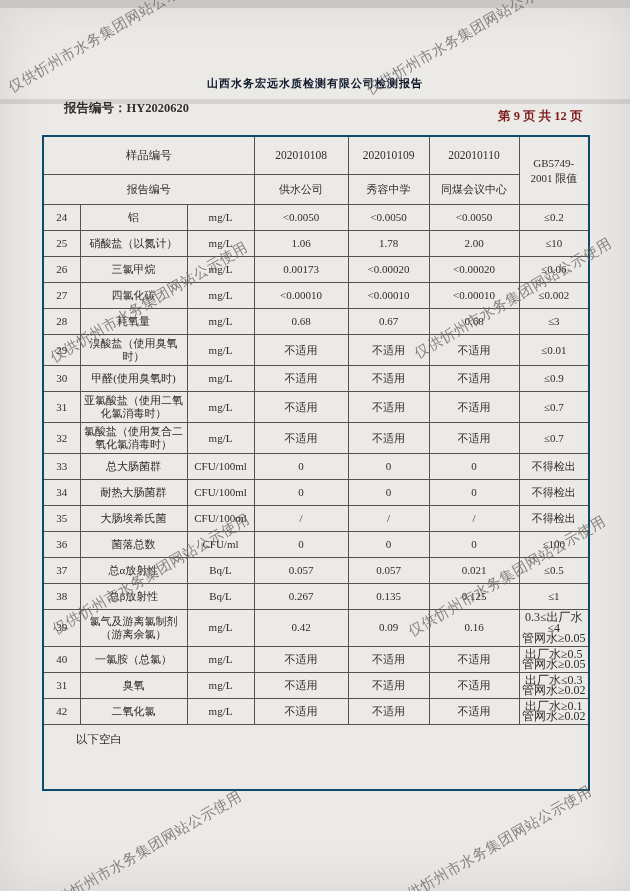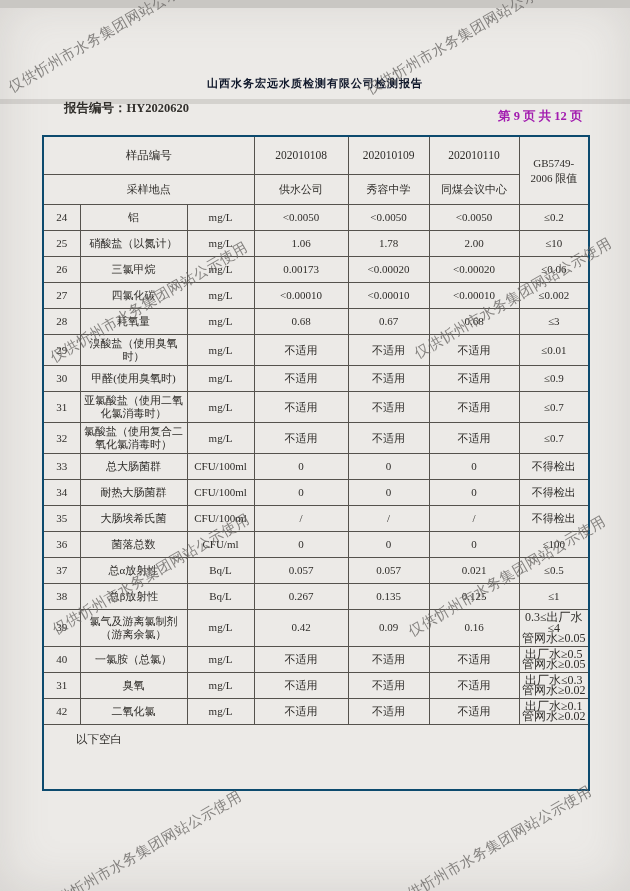--- a/index.html
+++ b/index.html
@@ -12,21 +12,21 @@
   }
   .scan-top-band{position:absolute;top:0;left:0;width:100%;height:8px;background:#c9c7c3;}
   .scan-streak{position:absolute;top:99px;left:0;width:100%;height:5px;background:rgba(150,148,144,0.28);}
 
   .title{
     position:absolute;top:76px;left:0;width:100%;text-align:center;
     font-family:"Liberation Sans","DejaVu Sans",sans-serif;
     font-size:11px;font-weight:bold;letter-spacing:1px;color:#0f172a;margin:0;
   }
   .meta-left{position:absolute;left:64px;top:100px;font-size:12.5px;font-weight:bold;color:#312f2b;}
-  .meta-right{position:absolute;left:498px;top:108px;font-size:12.5px;font-weight:bold;color:#a21caf;}
+  .meta-right{position:absolute;left:498px;top:108px;font-size:12.5px;font-weight:bold;color:#7f1d1d;}
 
   table.report{
     position:absolute;left:42px;top:135px;width:546px;
     border-collapse:collapse;table-layout:fixed;
     border:2px solid #0c4a6e;
     background:transparent;
   }
   table.report td{
     border:1px solid #55524d;
     font-size:11px;line-height:13px;
@@ -82,25 +82,25 @@
     <col style="width:70px">
   </colgroup>
   <thead>
     <tr class="hdr1">
       <td colspan="3">样品编号</td>
       <td>202010108</td>
       <td>202010109</td>
       <td>202010110</td>
       <td rowspan="2" class="limit-head">
         <div>GB5749-</div>
-        <div>2006 限值</div>
+        <div>2001 限值</div>
       </td>
     </tr>
     <tr class="hdr2">
-      <td colspan="3">采样地点</td>
+      <td colspan="3">报告编号</td>
       <td>供水公司</td>
       <td>秀容中学</td>
       <td>同煤会议中心</td>
     </tr>
   </thead>
   <tbody>
       <tr>
         <td>24</td>
         <td class="name-cell">铝</td>
         <td class="unit-cell">mg/L</td>

